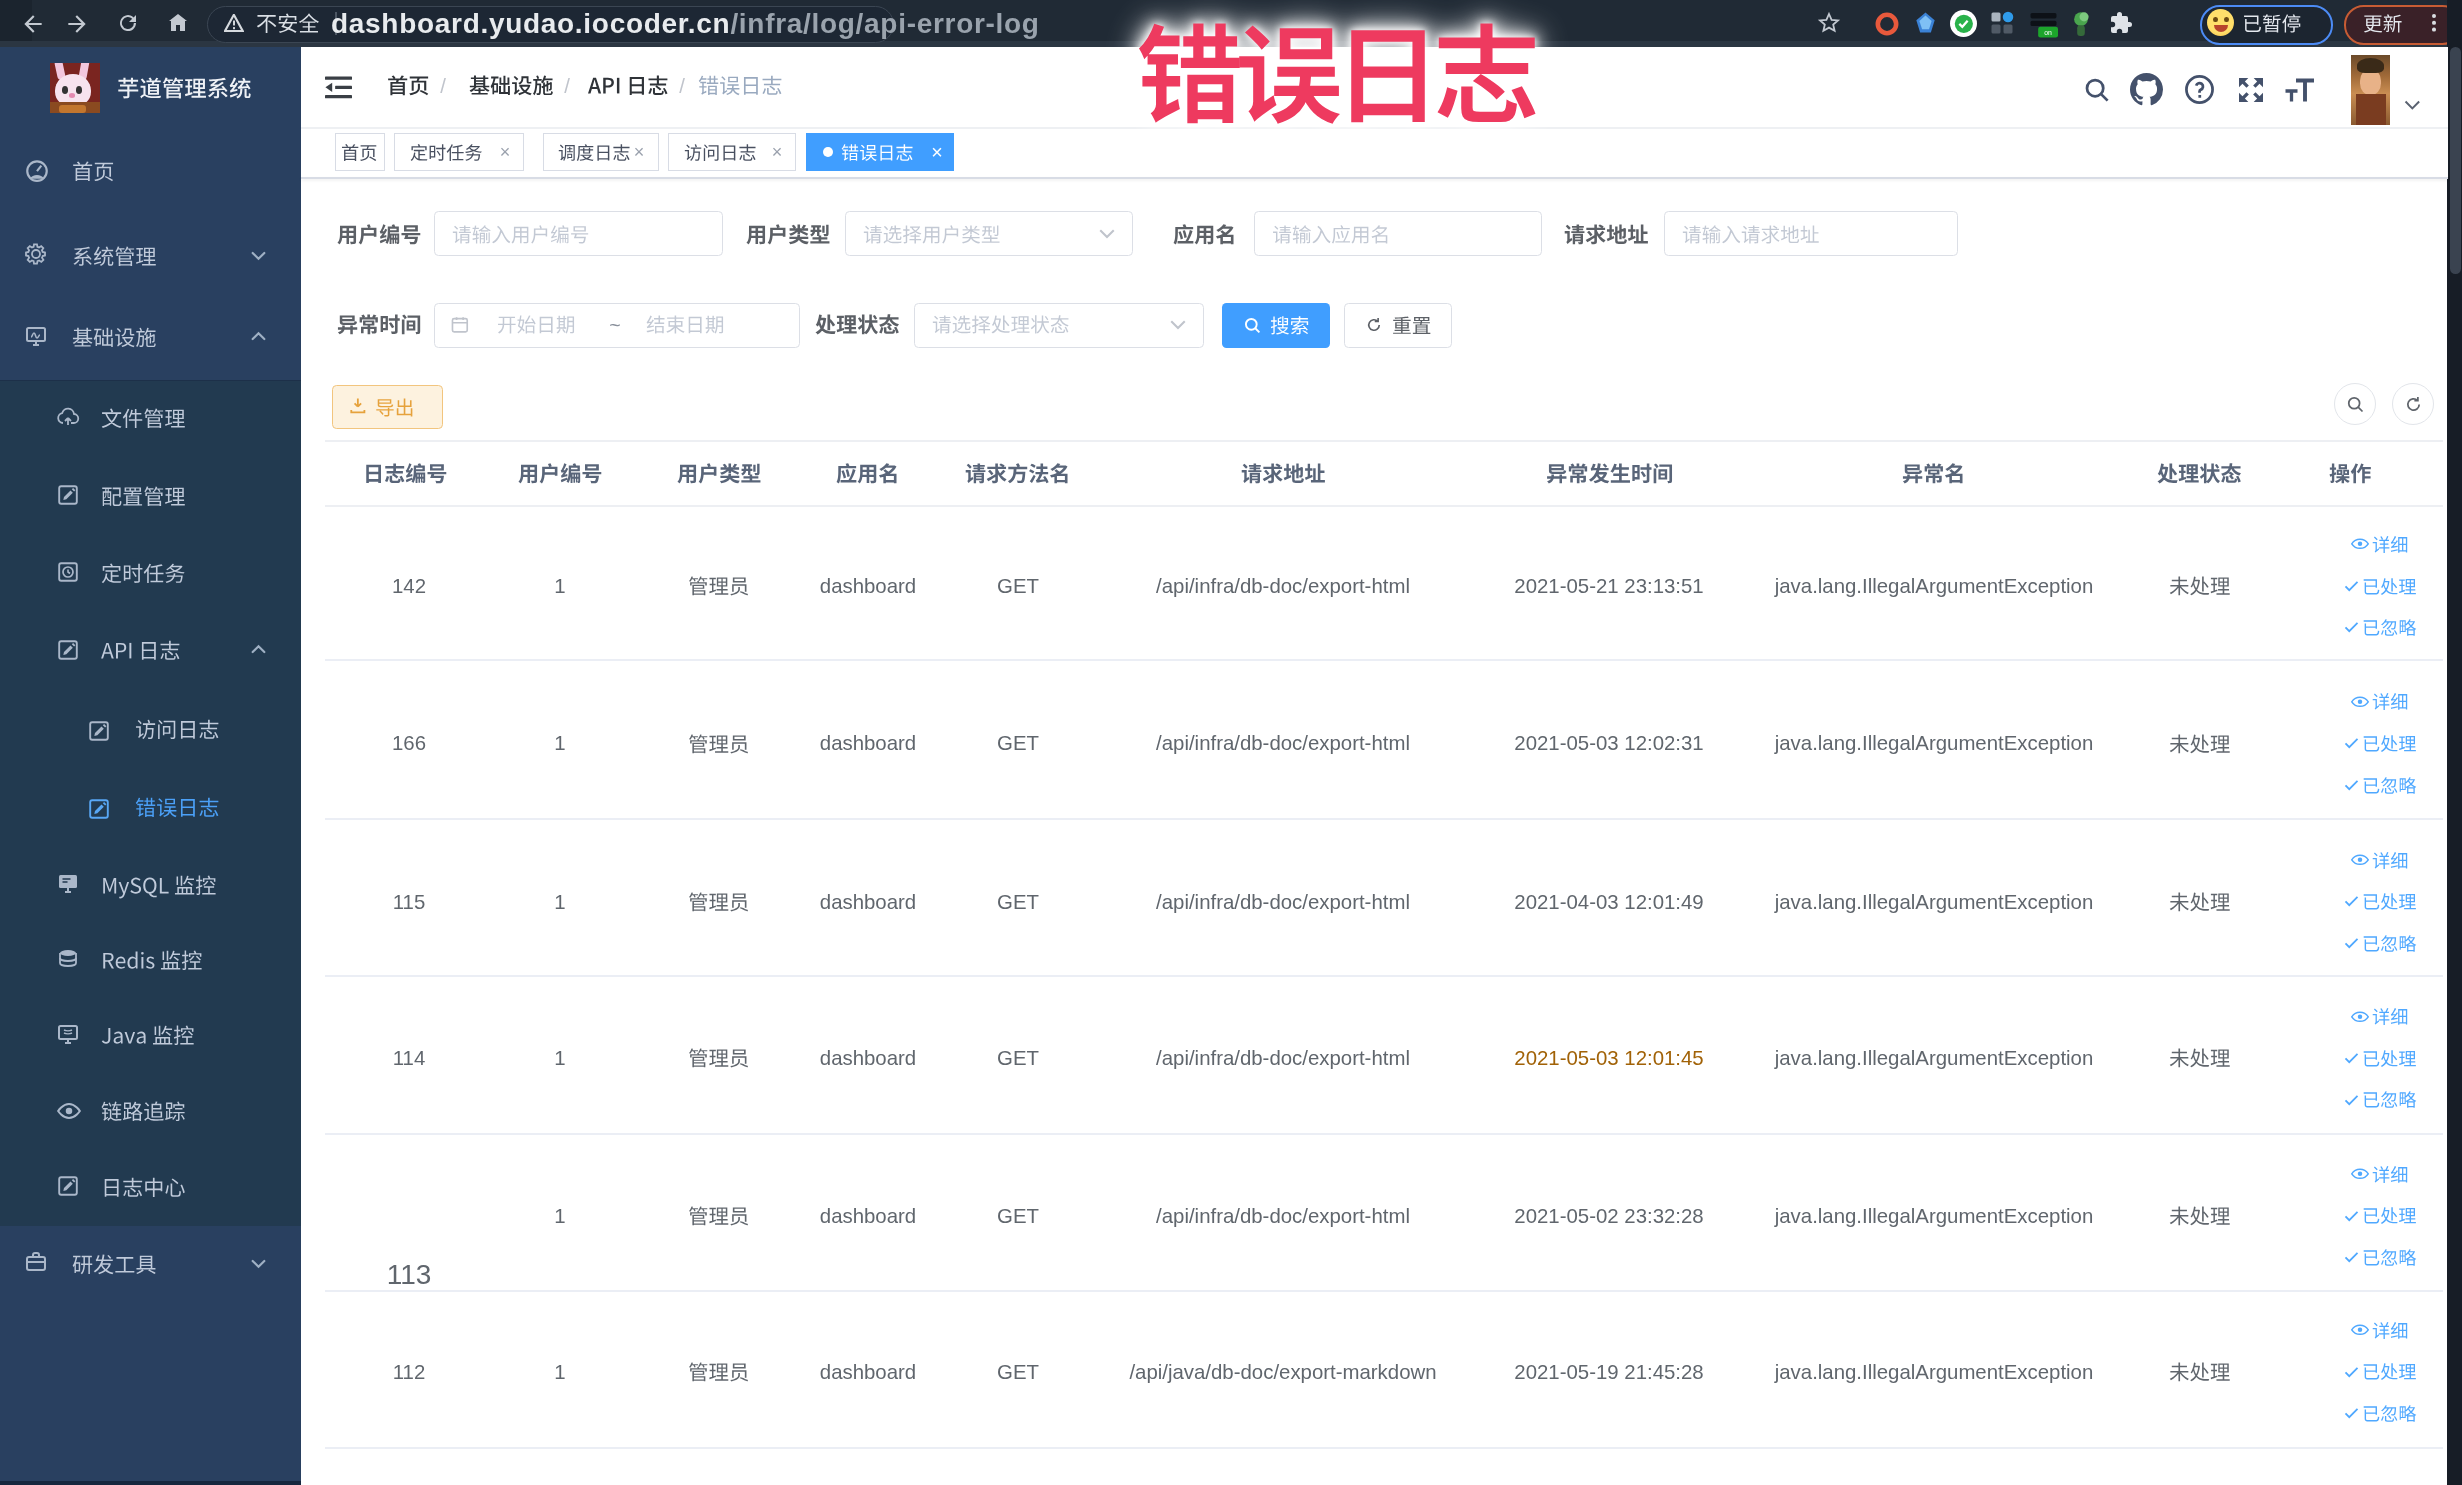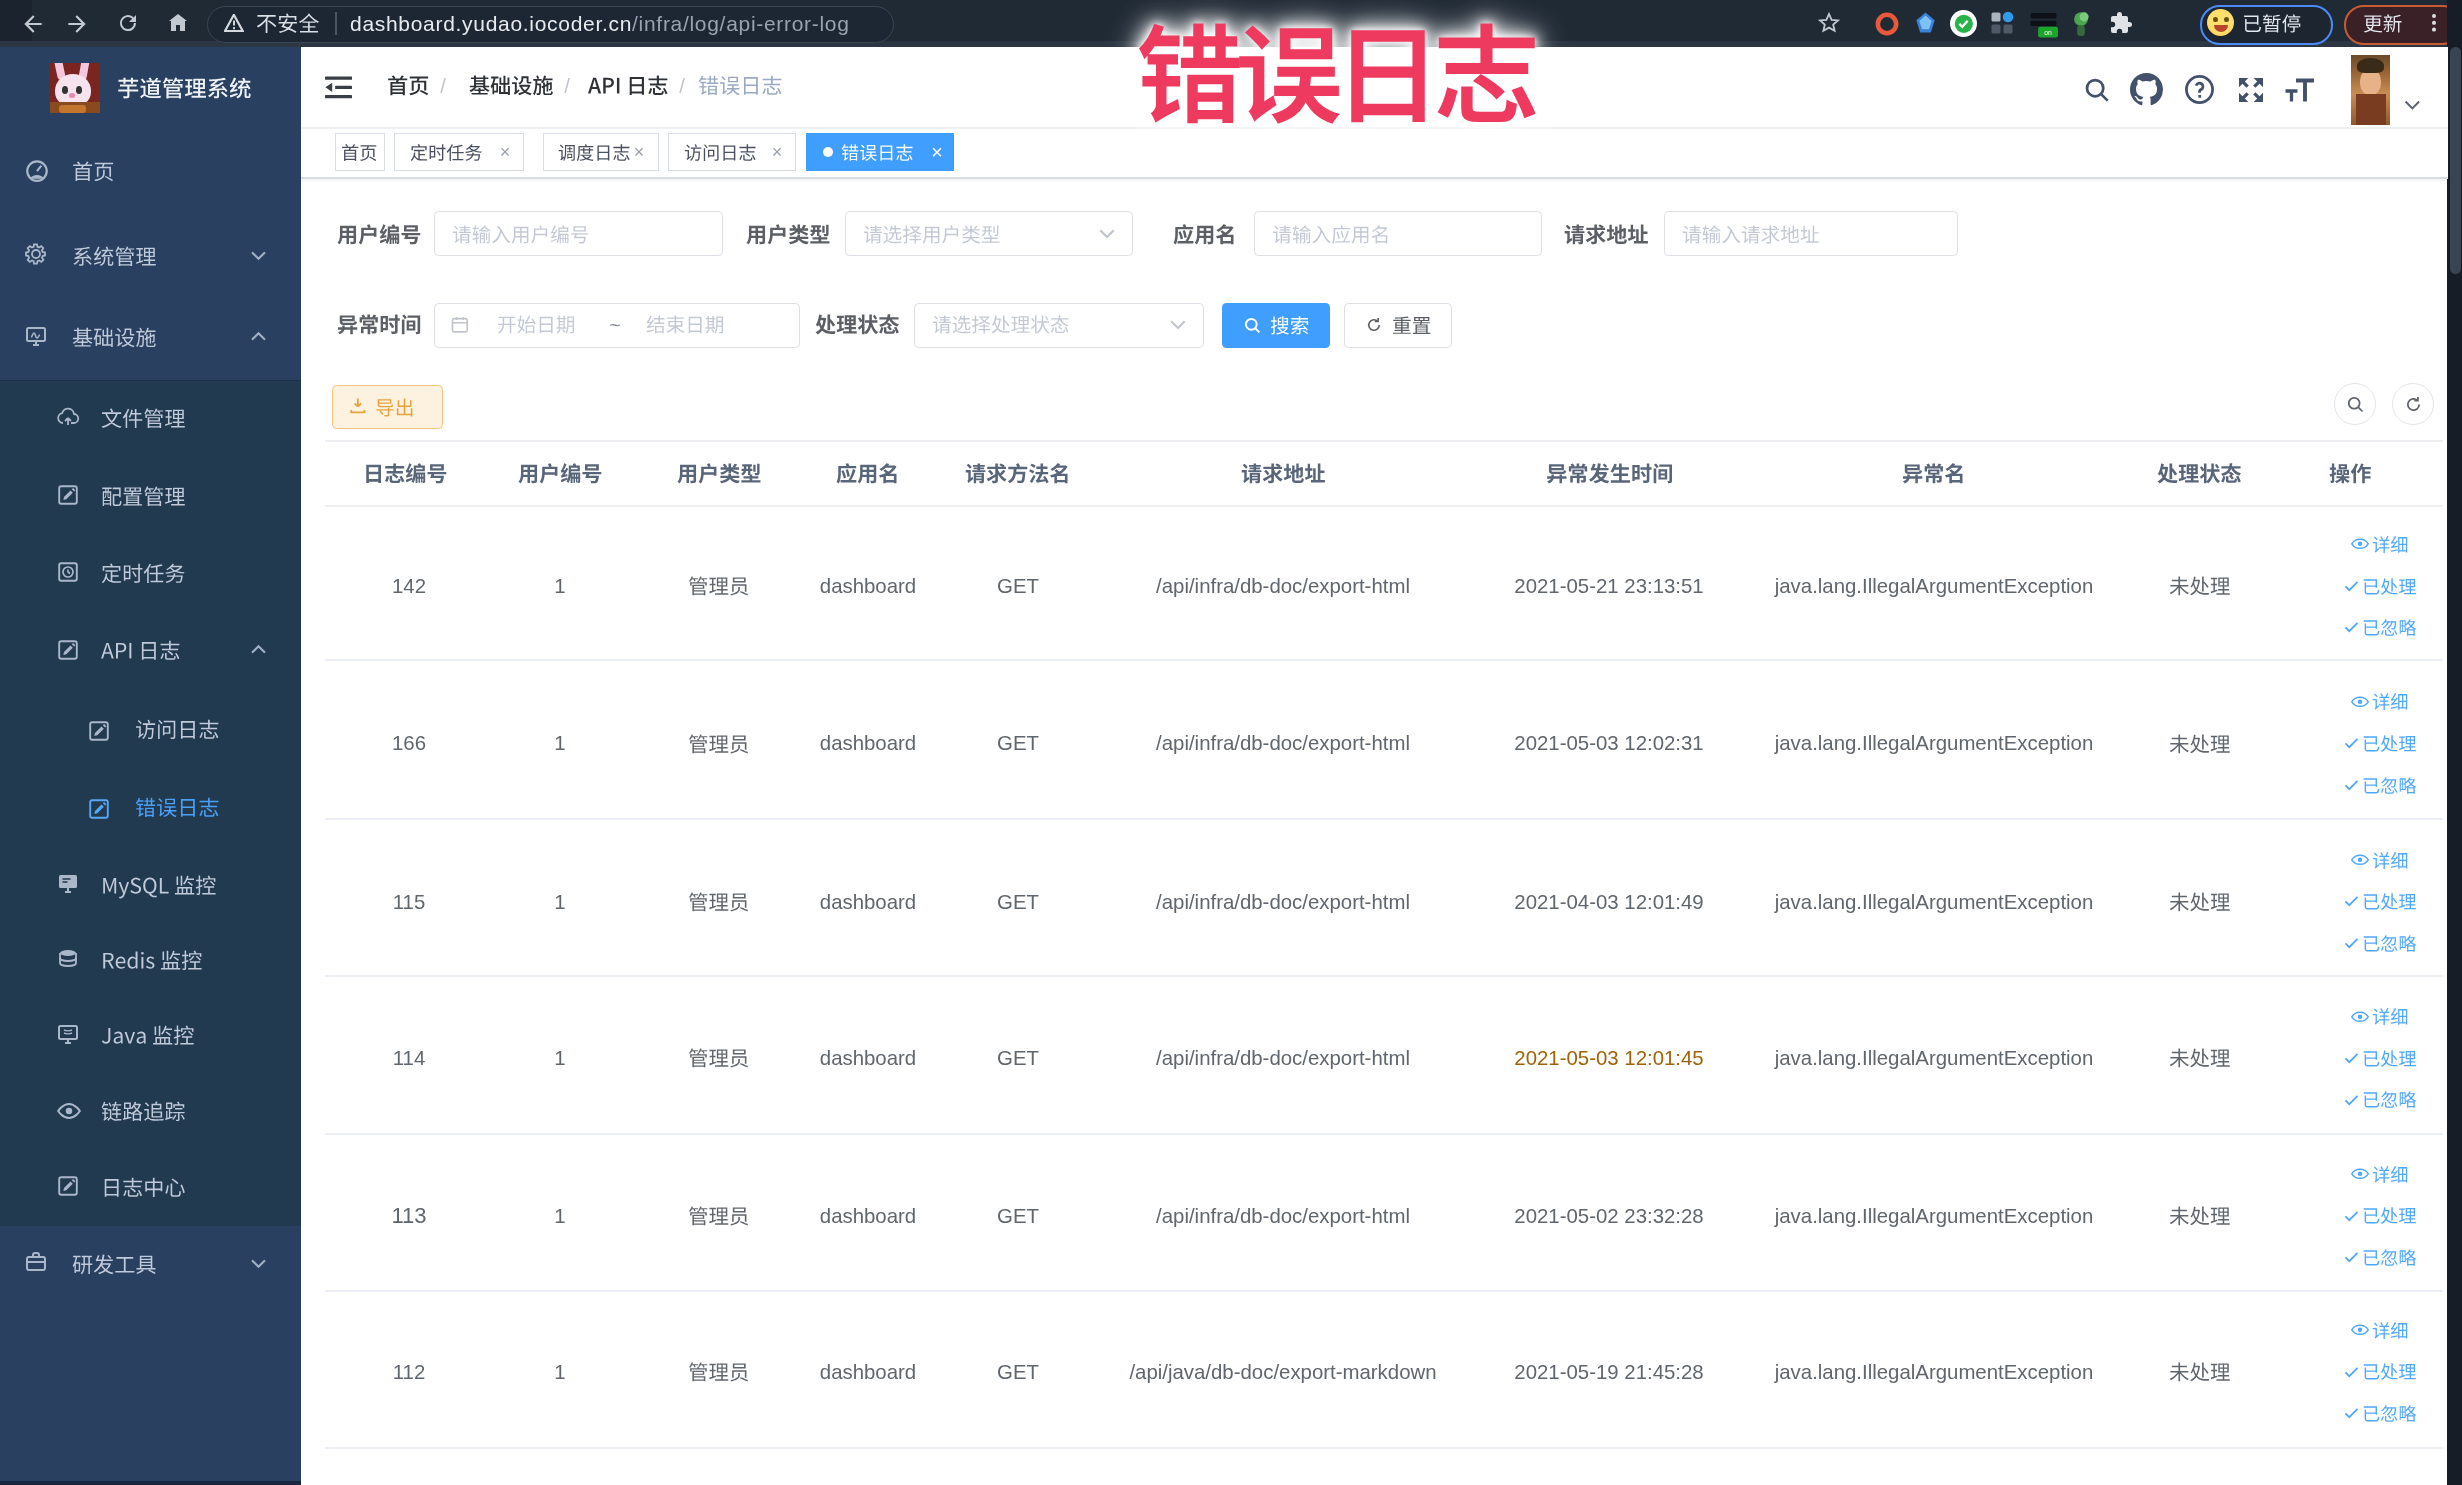--- a/index.html
+++ b/index.html
@@ -174,21 +174,21 @@
     <rect x="11" y="16" width="2.4" height="2.6" fill="#d6dade"></rect>
   </svg>
 <div style="position:absolute;left:256px;top:10.2px;"><svg width="65" height="26.5" viewBox="0 0 86.0 35.0">
       <g fill="#dadfe5" transform="translate(0,28.3) scale(0.02800,-0.02800)">
         <use href="#q0" x="0"></use>
         <use href="#q1" x="1000"></use>
         <use href="#q2" x="2000"></use>
       </g>
     </svg></div>
 <div style="position:absolute;left:335px;top:12px;width:1.5px;height:23px;background:#4c5663;"></div>
-<div style="position:absolute;left:350px;top:24px;transform:translate(0,-50%);font-size:21px;color:#e8ebee;font-weight:400;letter-spacing:0.7px;white-space:nowrap;">dashboard.yudao.iocoder.cn<span style="color:#9aa3ad">/infra/log/api-error-log</span></div>
+<div style="position:absolute;left:331px;top:24px;transform:translate(0,-50%);font-size:28px;color:#e8ebee;font-weight:700;letter-spacing:0.7px;white-space:nowrap;">dashboard.yudao.iocoder.cn<span style="color:#9aa3ad">/infra/log/api-error-log</span></div>
 <svg style="position:absolute;left:1817px;top:11.4px" width="24" height="24" viewBox="0 0 24 24">
     <path d="m12 3 2.6 5.8 6.4.6-4.8 4.2 1.4 6.2L12 16.6 6.4 19.8l1.4-6.2L3 9.4l6.4-.6z" fill="none" stroke="#c3c9d1" stroke-width="1.8"></path>
   </svg>
 <svg style="position:absolute;left:1874px;top:10.6px" width="26" height="26" viewBox="0 0 34 34">
     <circle cx="17" cy="17" r="12" fill="none" stroke="#e8593c" stroke-width="6"></circle>
   </svg>
 <svg style="position:absolute;left:1914px;top:10.6px" width="23" height="26" viewBox="0 0 30 34">
     <path d="M15 2 27 12l-5 16H8L3 12z" fill="#3b82d6"></path>
     <path d="M15 6 23 13l-3.4 11h-9L7 13z" fill="#7fc0f5"></path>
   </svg>
@@ -1054,21 +1054,21 @@
 <svg style="position:absolute;left:2344px;top:1094px" width="15" height="12" viewBox="0 0 20 16">
     <path d="m2 8.5 5 5L18 2.5" fill="none" stroke="#4fa8ff" stroke-width="2.4"></path>
   </svg>
 <div style="position:absolute;left:2362px;top:1088px;"><svg width="56" height="23" viewBox="0 0 74.0 30.0">
       <g fill="#4fa8ff" transform="translate(0,24.2) scale(0.02400,-0.02400)">
         <use href="#q3" x="0"></use>
         <use href="#q142" x="1000"></use>
         <use href="#q143" x="2000"></use>
       </g>
     </svg></div>
-<div style="position:absolute;left:409px;top:1216px;transform:translate(-50%,-50%);font-size:22px;color:#60666d;font-weight:400;letter-spacing:0px;white-space:nowrap;">113</div>
+<div style="position:absolute;left:409px;top:1275px;transform:translate(-50%,-50%);font-size:28px;color:#60666d;font-weight:400;letter-spacing:0px;white-space:nowrap;">113</div>
 <div style="position:absolute;left:560px;top:1216px;transform:translate(-50%,-50%);font-size:20.4px;color:#60666d;font-weight:400;letter-spacing:0px;white-space:nowrap;">1</div>
 <div style="position:absolute;left:688px;top:1203px;"><svg width="63" height="25.6" viewBox="0 0 83.0 33.8">
       <g fill="#60666d" transform="translate(0,27.3) scale(0.02700,-0.02700)">
         <use href="#q18" x="0"></use>
         <use href="#q19" x="1000"></use>
         <use href="#q138" x="2000"></use>
       </g>
     </svg></div>
 <div style="position:absolute;left:868px;top:1216px;transform:translate(-50%,-50%);font-size:20.4px;color:#60666d;font-weight:400;letter-spacing:0px;white-space:nowrap;">dashboard</div>
 <div style="position:absolute;left:1018px;top:1216px;transform:translate(-50%,-50%);font-size:20.4px;color:#60666d;font-weight:400;letter-spacing:0px;white-space:nowrap;">GET</div>

